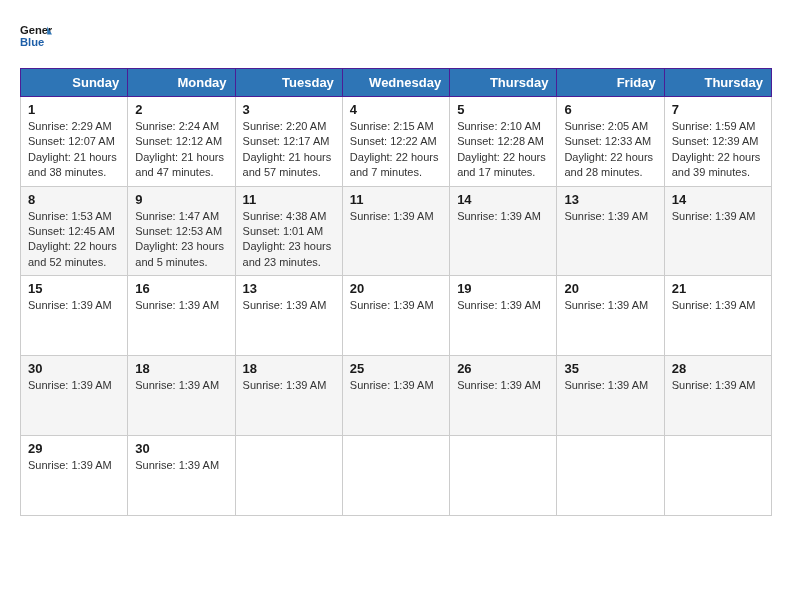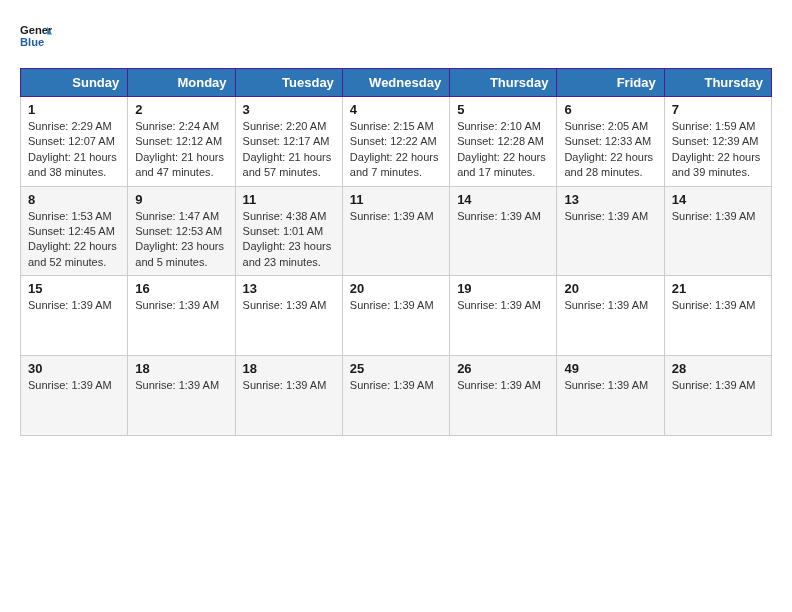--- a/index.html
+++ b/index.html
@@ -233,22 +233,37 @@
         </td>
         <td>
           <span class="day-number">25</span>
           <div class="day-info">Sunrise: 1:39 AM</div>
         </td>
         <td>
           <span class="day-number">26</span>
           <div class="day-info">Sunrise: 1:39 AM</div>
         </td>
         <td>
-          <span class="day-number">49</span>
+          <span class="day-number">35</span>
           <div class="day-info">Sunrise: 1:39 AM</div>
         </td>
         <td>
           <span class="day-number">28</span>
           <div class="day-info">Sunrise: 1:39 AM</div>
         </td>
+      </tr>
+      <tr>
+        <td>
+          <span class="day-number">29</span>
+          <div class="day-info">Sunrise: 1:39 AM</div>
+        </td>
+        <td>
+          <span class="day-number">30</span>
+          <div class="day-info">Sunrise: 1:39 AM</div>
+        </td>
+        <td></td>
+        <td></td>
+        <td></td>
+        <td></td>
+        <td></td>
       </tr>
     </tbody>
 </table>
 
 </body></html>

